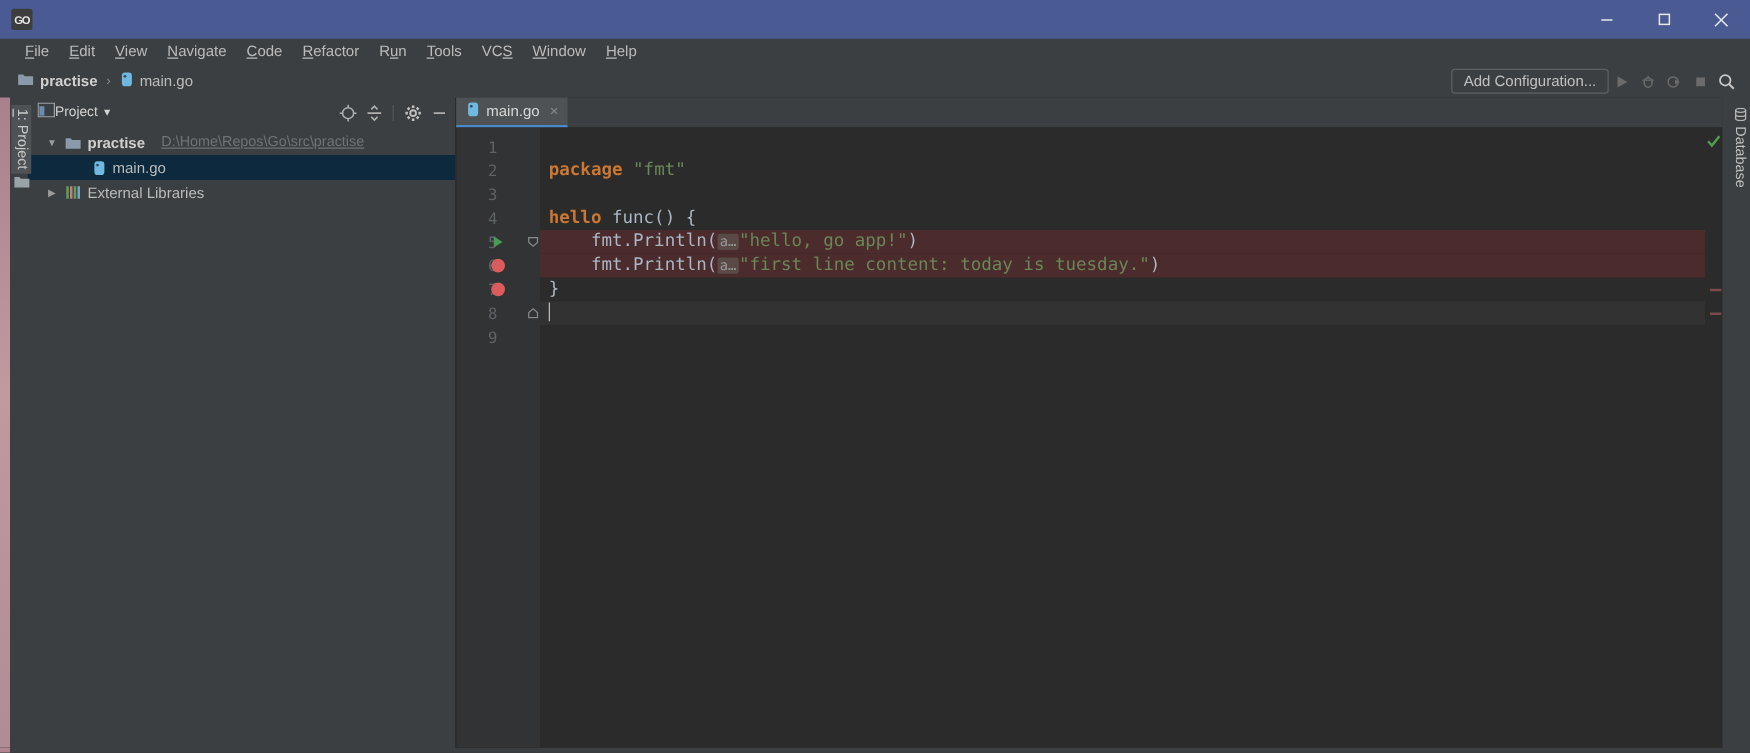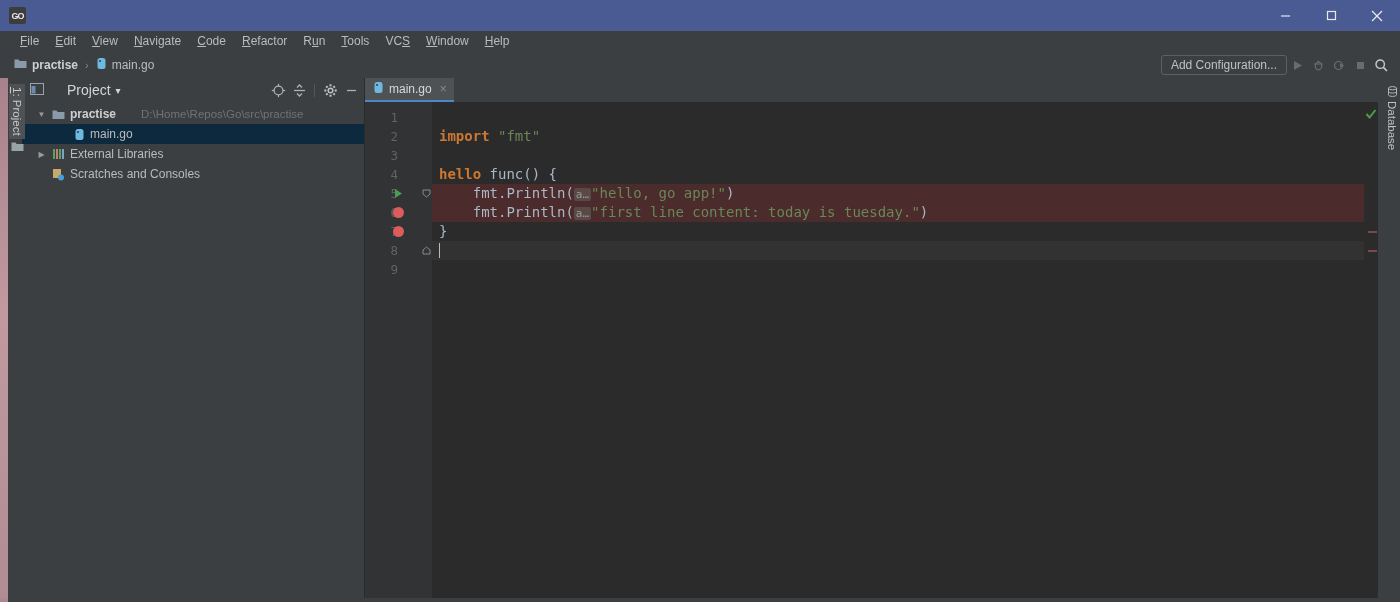--- a/index.html
+++ b/index.html
@@ -46,32 +46,32 @@
     color:#c8c8c8; font-size:11.5px; white-space:nowrap; padding:3px 2px;
     background:#4e5254; }
   .vtab u { text-decoration:underline; }
   .rail-ico { position:absolute; left:11px; top:60px; }
 
   
   .project { width:342px; background:#3c3f41; display:flex; flex-direction:column;
     flex:0 0 342px; }
   .proj-head { height:24px; display:flex; align-items:center; padding-left:8px;
     position:relative; }
-  .proj-title { color:#d4d4d4; font-size:14px; margin-left:23px; }
+  .proj-title { color:#d4d4d4; font-size:11px; margin-left:0; }
   .proj-head-right { position:absolute; right:4px; display:flex; align-items:center; gap:3px; }
   .phi { width:18px; height:18px; display:flex; align-items:center; justify-content:center; }
   .divider-v { width:1px; height:13px; background:#555; margin:0 3px; }
   .tree { flex:1; background:#3c3f41; padding-top:2px; }
   .trow { height:20px; display:flex; align-items:center; font-size:12px;
     color:#bbbbbb; padding-left:14px; gap:5px; }
   .trow.sel { background:#0d293e; }
   .trow.indent1 { padding-left:36px; }
   .arrow { width:11px; display:flex; align-items:center; justify-content:center; }
   .tlabel.bold { font-weight:bold; color:#cfcfcf; }
-  .tpath { color:#6f7376; font-size:11.5px; margin-left:20px; }
+  .tpath { color:#6f7376; font-size:11.5px; margin-left:8px;text-decoration:underline; }
 
   
   .editor { flex:1; background:#2b2b2b; display:flex; flex-direction:column;
     position:relative; border-left:1px solid #2b2b2b; }
   .tabbar { height:24px; background:#3c3f41; display:flex; align-items:flex-end; }
   .etab { height:24px; background:#4e5254; display:flex; align-items:center;
     gap:5px; padding:0 7px 0 8px; border-bottom:2px solid #4a88c7; font-size:12px;
     color:#d8d8d8; }
   .etab-close { color:#8a8a8a; font-size:12px; margin-left:3px; }
 
@@ -298,30 +298,20 @@
           <span style="display: flex;">
             <svg width="13" height="12" viewBox="0 0 13 12">
               <rect x="1" y="1" width="2" height="10" fill="#5aa35a"></rect>
               <rect x="4" y="1" width="2" height="10" fill="#c97b7b"></rect>
               <rect x="7" y="1" width="2" height="10" fill="#5aa35a"></rect>
               <rect x="10" y="1" width="2" height="10" fill="#7ba3c9"></rect>
             </svg>
           </span>
           <span class="tlabel">External Libraries</span>
         </div>
-        <div class="trow">
-          <span class="arrow" style="font-size: 8px; color: rgb(154, 154, 154);"></span>
-          <span style="display: flex;">
-            <svg width="13" height="13" viewBox="0 0 13 13">
-              <rect x="1" y="1" width="8" height="9" fill="#c9a86a"></rect>
-              <circle cx="9" cy="9.5" r="3" fill="#4a9ed8"></circle>
-            </svg>
-          </span>
-          <span class="tlabel">Scratches and Consoles</span>
-        </div>
       </div>
   </div>
 
   <div class="editor">
     <div class="tabbar">
       <div class="etab">
         <span>
           <svg width="11" height="13" viewBox="0 0 11 13">
               <rect x="1.5" y="1" width="8" height="11" rx="2.5" fill="#6fb8e0"></rect>
               <circle cx="4" cy="4" r="1.1" fill="#2b4a60"></circle>
@@ -387,21 +377,21 @@
           <div class="foldmark"></div>
           <div class="foldmark">
             <svg width="9" height="9" viewBox="0 0 9 9">
               <path d="M1 8h7V4L4.5 1 1 4z" fill="none" stroke="#8a8a8a" stroke-width="1"></path>
             </svg>
           </div>
           <div class="foldmark"></div>
         </div>
       <div class="codebody" id="codebody">
           <div class="cline"></div>
-          <div class="cline"><span class="kw">import</span><span class="str"> "fmt"</span></div>
+          <div class="cline"><span class="kw">package</span><span class="str"> "fmt"</span></div>
           <div class="cline"></div>
           <div class="cline"><span class="kw">hello</span><span class="id"> func() {</span></div>
           <div class="cline bphl"><span class="id">    fmt.Println(</span><span class="hint">a…</span><span class="str">"hello, go app!"</span><span class="id">)</span></div>
           <div class="cline bphl"><span class="id">    fmt.Println(</span><span class="hint">a…</span><span class="str">"first line content: today is tuesday."</span><span class="id">)</span></div>
           <div class="cline"><span class="id">}</span></div>
           <div class="cline caret"><span class="caretbar"></span></div>
         </div>
       <div class="stripe">
         <div class="stripe-check">
           <svg width="12" height="12" viewBox="0 0 12 12">

